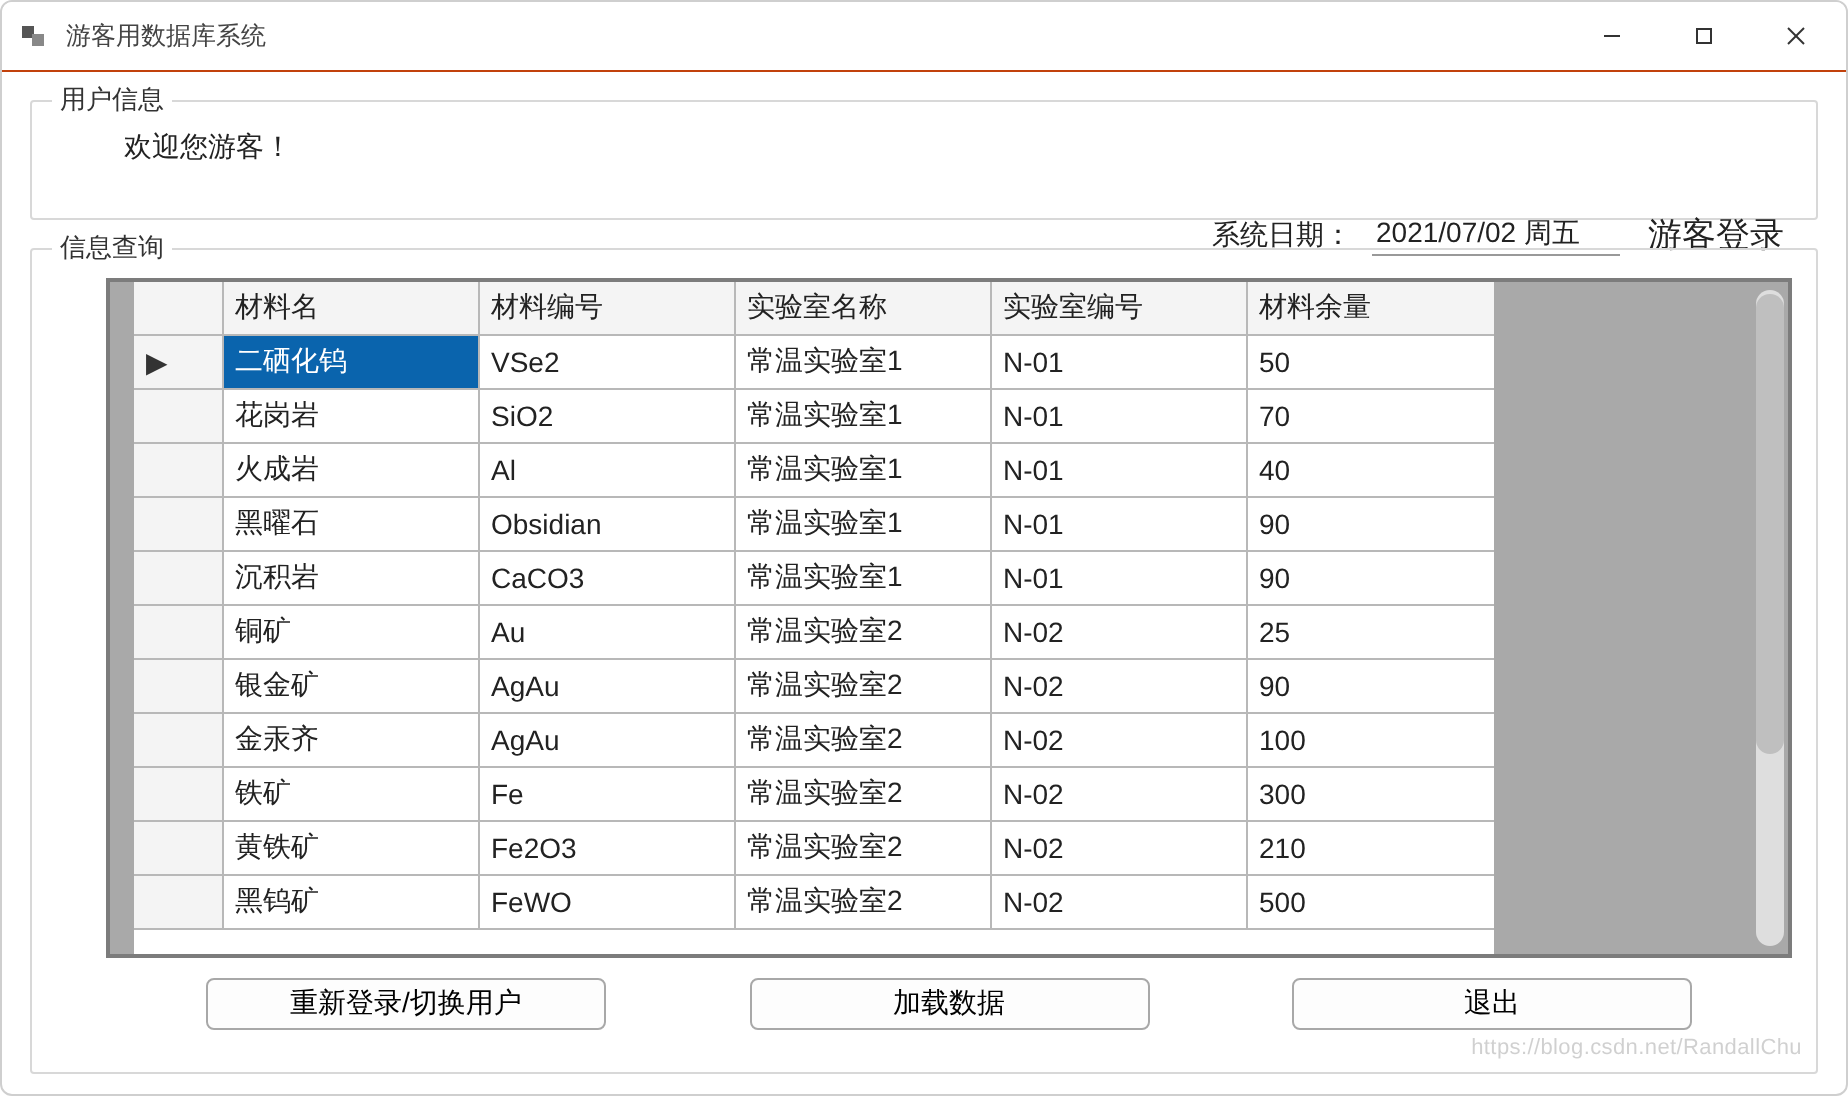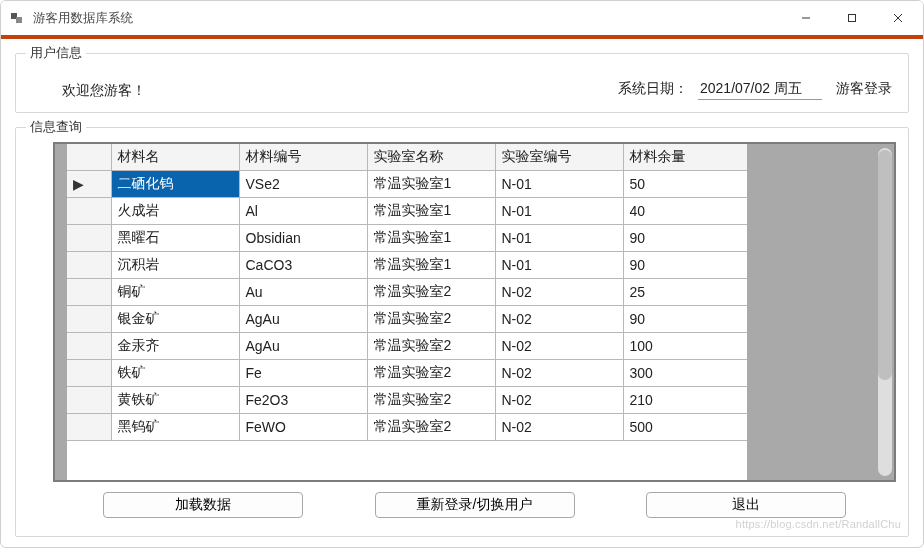--- a/index.html
+++ b/index.html
@@ -22,21 +22,21 @@
     flex-direction: column;
     border-radius: 6px;
     overflow: hidden;
   }
   
   .titlebar {
     height: 34px;
     display: flex;
     align-items: center;
     padding: 0 2px 0 10px;
-    border-bottom: 4px solid #c2410c;
+    border-bottom: 1px solid #c2410c;
     background: #ffffff;
   }
   .titlebar .app-icon {
     width: 14px; height: 14px;
     margin-right: 8px;
     display: inline-flex;
   }
   .titlebar .title-text {
     font-size: 12.5px;
     color: #444;
@@ -70,41 +70,42 @@
     left: 10px;
     background: #ffffff;
     padding: 0 4px;
     font-size: 13px;
     color: #333;
   }
   .group.userinfo {
     margin-top: 6px;
     height: 60px;
     display: flex;
-    align-items: flex-end;
+    align-items: flex-start;
   }
   .userinfo .welcome {
     margin-left: 34px;
     font-size: 14px;
   }
   .userinfo .right {
     margin-left: auto;
     display: flex;
     align-items: center;
     gap: 10px;
+    margin-top: 39px;
   }
   .userinfo .date-label { font-size: 14px; }
   .userinfo .date-value {
     border-bottom: 1px solid #999;
     padding: 1px 2px;
     min-width: 120px;
     font-size: 14px;
   }
   .userinfo .login-btn {
-    font-size: 14px;
+    font-size: 17px;
     padding: 2px 4px;
   }
   .group.query {
     margin-top: 14px;
     flex: 1;
     display: flex;
     flex-direction: column;
     min-height: 0;
     padding-bottom: 10px;
     padding-left: 37px;
@@ -289,20 +290,28 @@
             <tr>
                   <td class="rowhdr">▶</td>
                   <td class="selected">二硒化钨</td>
                   <td>VSe2</td>
                   <td>常温实验室1</td>
                   <td>N-01</td>
                   <td>50</td>
                 </tr>
                 <tr>
                   <td class="rowhdr"></td>
+                  <td>花岗岩</td>
+                  <td>SiO2</td>
+                  <td>常温实验室1</td>
+                  <td>N-01</td>
+                  <td>70</td>
+                </tr>
+                <tr>
+                  <td class="rowhdr"></td>
                   <td>火成岩</td>
                   <td>Al</td>
                   <td>常温实验室1</td>
                   <td>N-01</td>
                   <td>40</td>
                 </tr>
                 <tr>
                   <td class="rowhdr"></td>
                   <td>黑曜石</td>
                   <td>Obsidian</td>
@@ -368,22 +377,22 @@
                 </tr>
               </tbody>
           </table>
         </div>
         <div class="grid-vscroll">
           <div class="thumb"></div>
         </div>
       </div>
 
       <div class="button-row">
+        <button class="action">重新登录/切换用户</button>
         <button class="action">加载数据</button>
-        <button class="action">重新登录/切换用户</button>
         <button class="action">退出</button>
       </div>
 
       <div class="watermark">https://blog.csdn.net/RandallChu</div>
     </div>
 
   </div>
 </div>
 
 </body></html>

